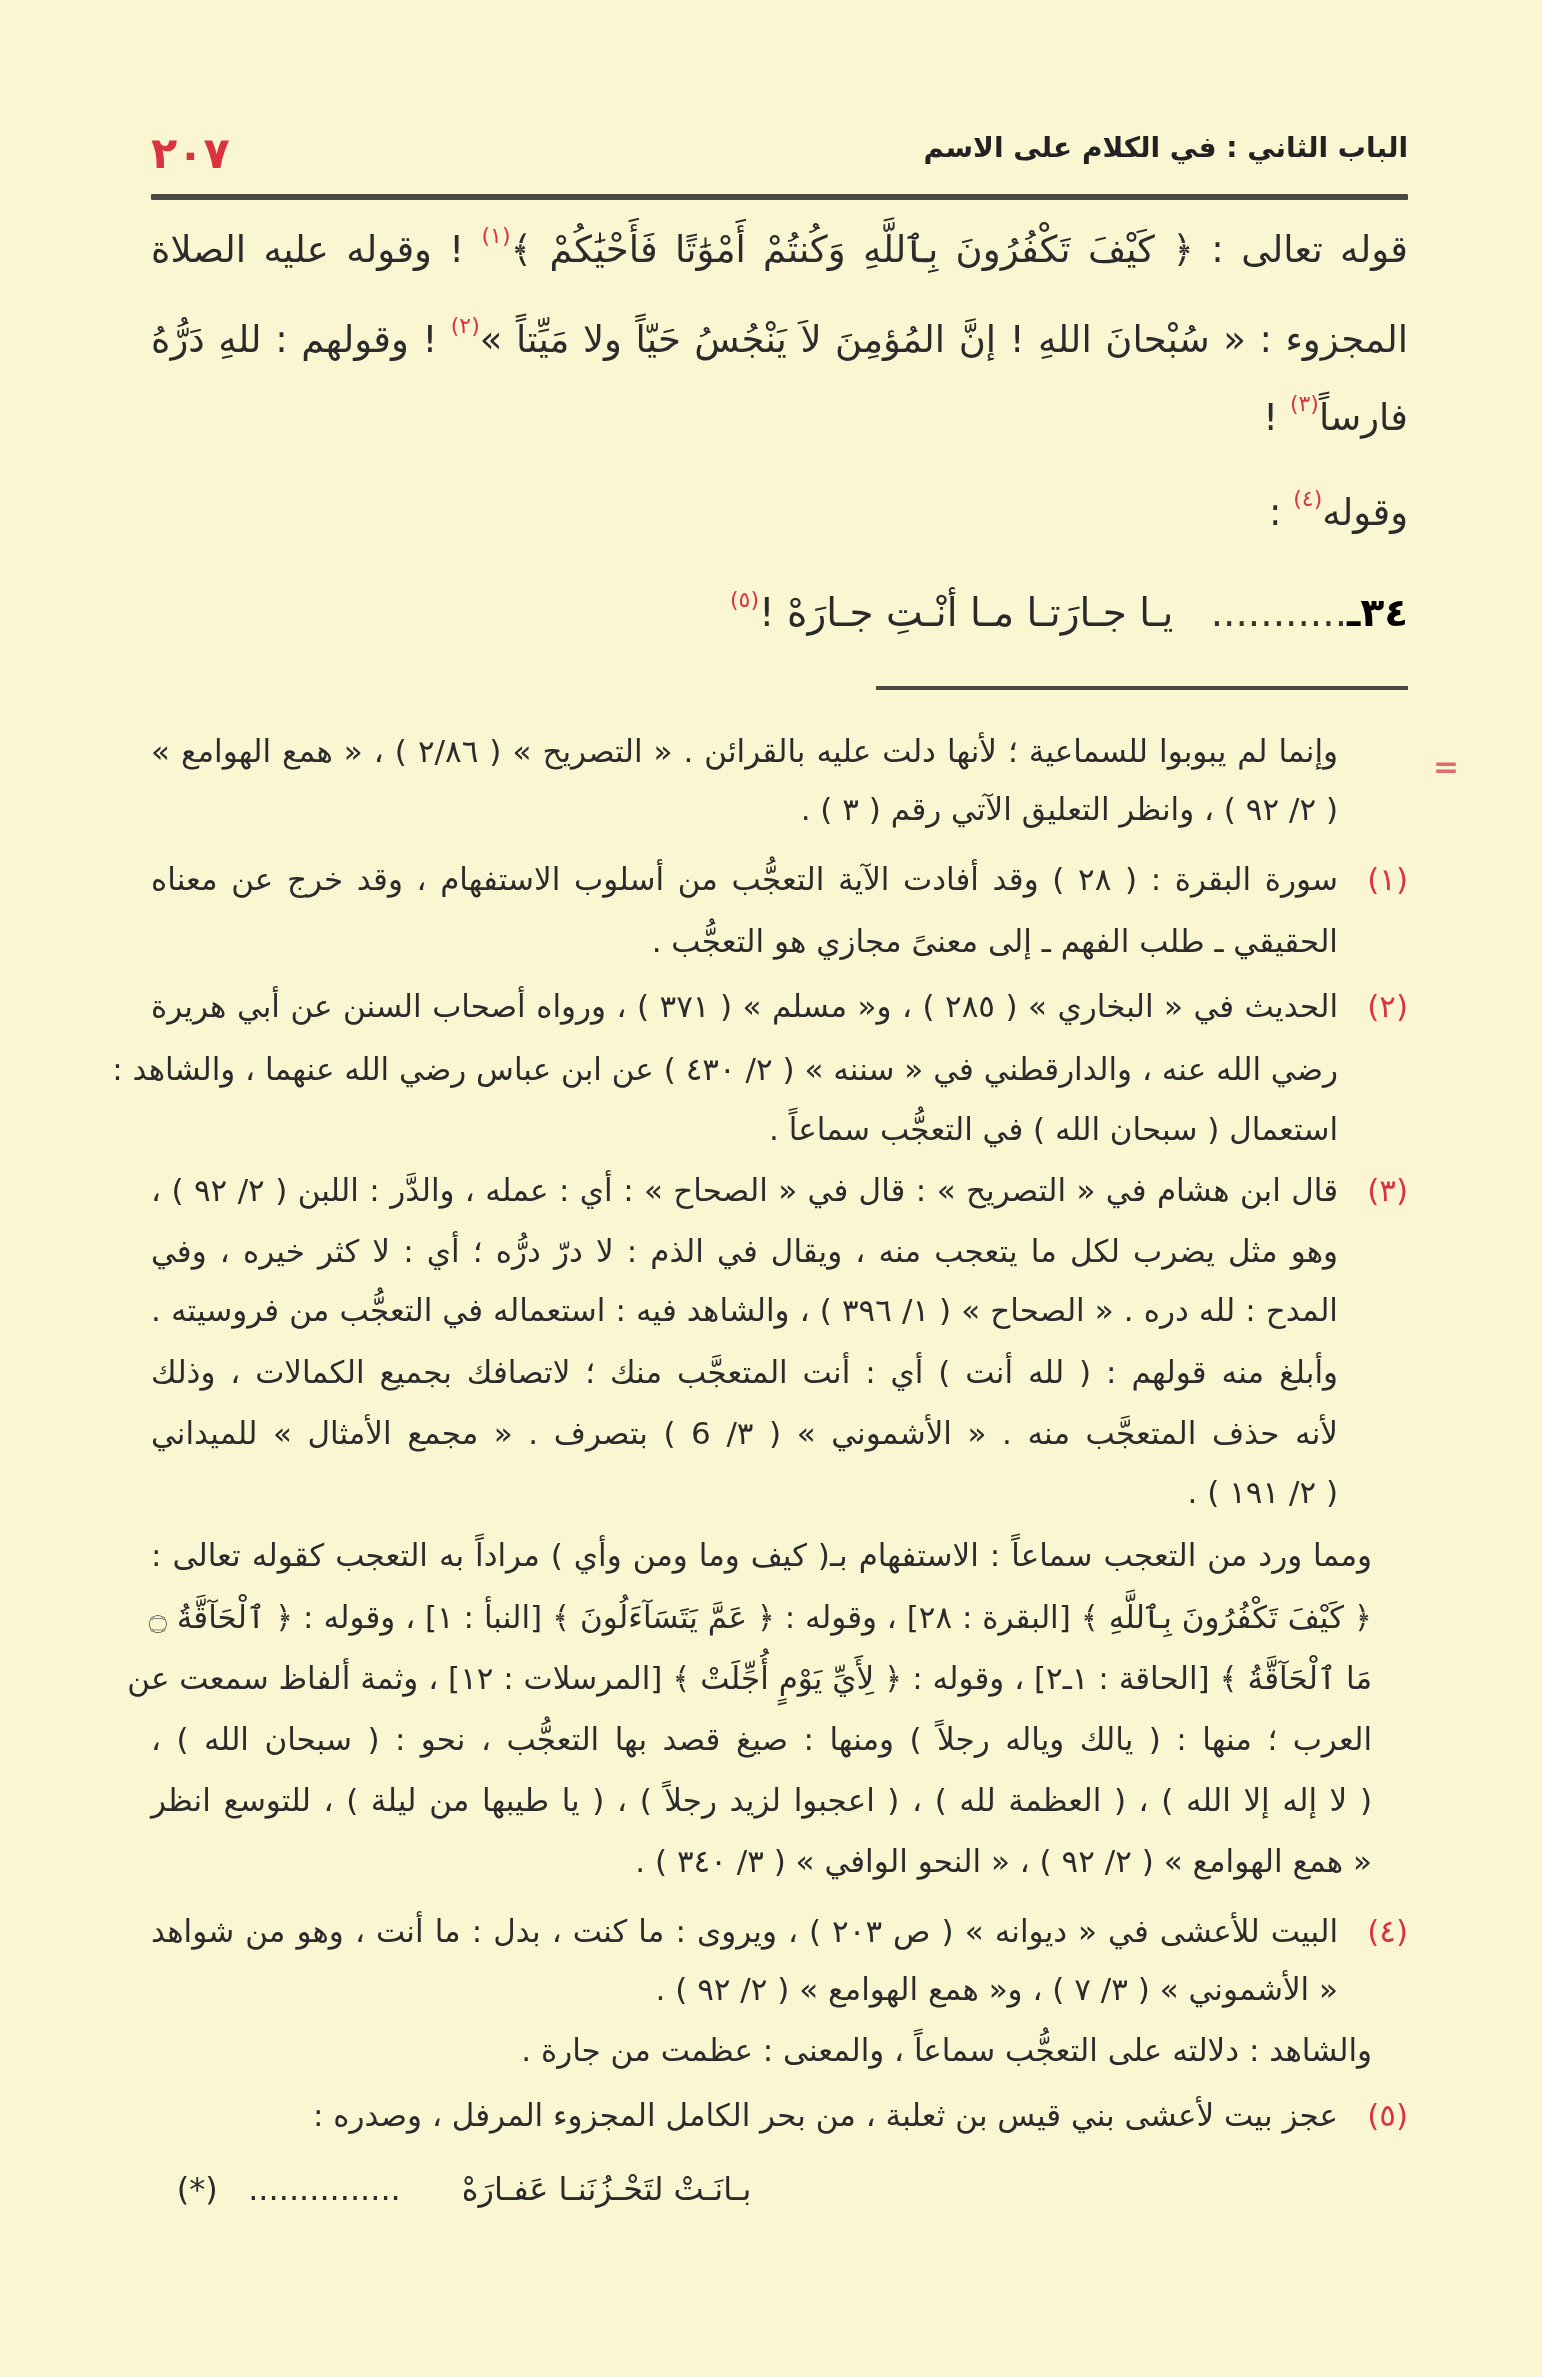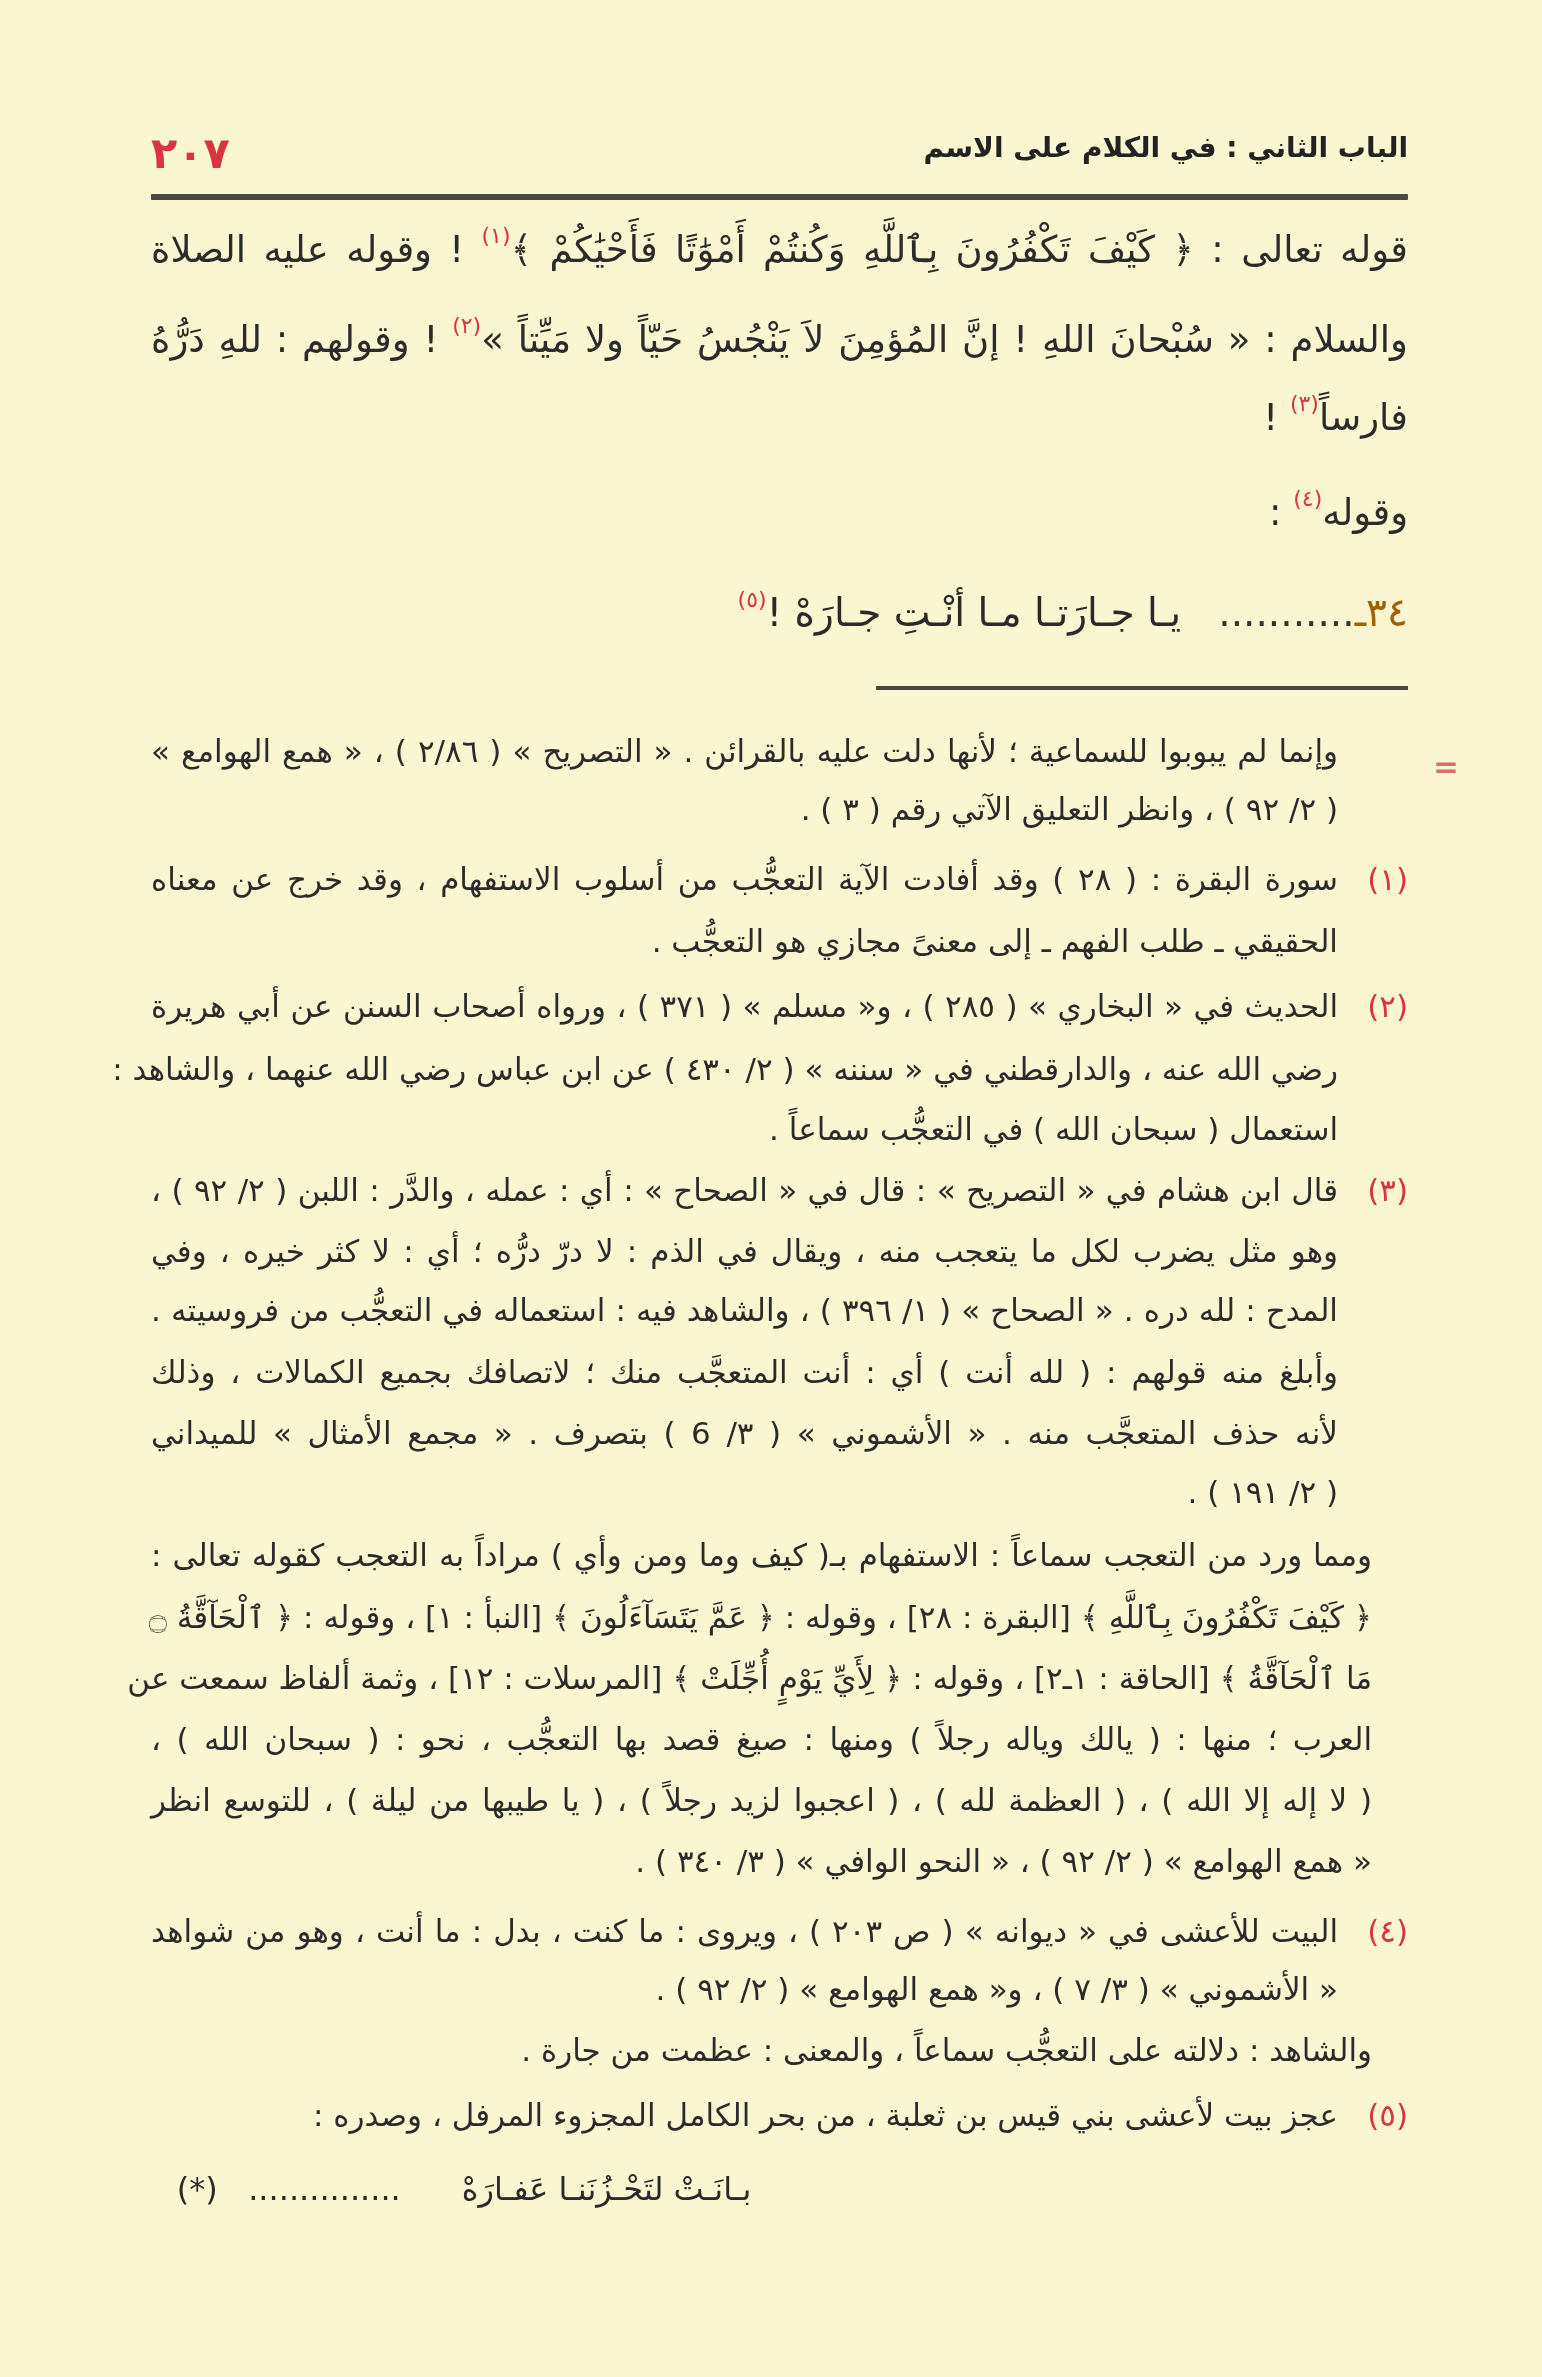--- a/index.html
+++ b/index.html
@@ -19,21 +19,21 @@
   .header-page { position: absolute; left: 0; top: 0; font-size: 43px; font-weight: bold; color: #d9343f; direction: ltr; }
   .header-rule { position: absolute; top: 194px; right: 134px; left: 151px; height: 6px; background: #4a4a44; border-radius: 0.9px; }
 
   
   .body-line { position: absolute; right: 134px; left: 151px; font-size: 37px; white-space: nowrap; text-align: justify; text-align-last: justify; color: #2b2b2b; }
   .body-line.short { text-align-last: right; }
   sup.fn { color: #d9343f; font-size: 22px; vertical-align: 18.7px; }
 
   
   .verse { position: absolute; right: 134px; left: 357px; top: 587px; font-size: 39px; white-space: nowrap; }
-  .verse-num { color: #a16207; font-weight: normal; }
+  .verse-num { color: #000000; font-weight: bold; }
   .verse-dots { letter-spacing: 12px; color: #333; }
 
   .fn-rule { position: absolute; top: 686px; right: 134px; left: 876px; height: 4.3px; background: #4a4a44; }
 
   
   .fn-line { position: absolute; right: 204px; left: 151px; font-size: 31px; white-space: nowrap; text-align: justify; text-align-last: justify; color: #2b2b2b; }
   .fn-line.short { text-align-last: right; }
   .fn-num { position: absolute; right: 134px; font-size: 31px; color: #d9343f; }
   .cont-mark { position: absolute; right: 83px; top: 748px; color: #e06a72; font-size: 31px; font-weight: bold; }
   .end-line { position: absolute; right: 510px; left: 151px; top: 2330px; font-size: 32px; white-space: nowrap; text-align: center; }
@@ -47,21 +47,21 @@
   <div class="header">
     <div class="header-title">الباب الثاني : في الكلام على الاسم</div>
     <div class="header-page">٢٠٧</div>
   </div>
   <div class="header-rule"></div>
 
   <div class="body-line" style="top:223px">
     <span>قوله تعالى : ﴿ كَيْفَ تَكْفُرُونَ بِٱللَّهِ وَكُنتُمْ أَمْوَٰتًا فَأَحْيَٰكُمْ ﴾</span><sup class="fn">(١)</sup><span> ! وقوله عليه الصلاة</span>
   </div>
   <div class="body-line" style="top:313px">
-    <span>والسلام : « سُبْحانَ اللهِ ! إنَّ المُؤمِنَ لاَ يَنْجُسُ حَيّاً ولا مَيِّتاً »</span><sup class="fn">(٢)</sup><span> ! وقولهم : للهِ دَرُّهُ</span>
+    <span>المجزوء : « سُبْحانَ اللهِ ! إنَّ المُؤمِنَ لاَ يَنْجُسُ حَيّاً ولا مَيِّتاً »</span><sup class="fn">(٢)</sup><span> ! وقولهم : للهِ دَرُّهُ</span>
   </div>
   <div class="body-line short" style="top:391px">
     <span>فارساً</span><sup class="fn">(٣)</sup><span> !</span>
   </div>
   <div class="body-line short" style="top:486px">
     <span>وقوله</span><sup class="fn">(٤)</sup><span> :</span>
   </div>
 
   <div class="verse">
     <span class="verse-num">٣٤ـ</span><span class="verse-dots">...........</span>&nbsp;&nbsp;&nbsp;<span>يـا جـارَتـا مـا أنْـتِ جـارَهْ !</span><sup class="fn">(٥)</sup>

